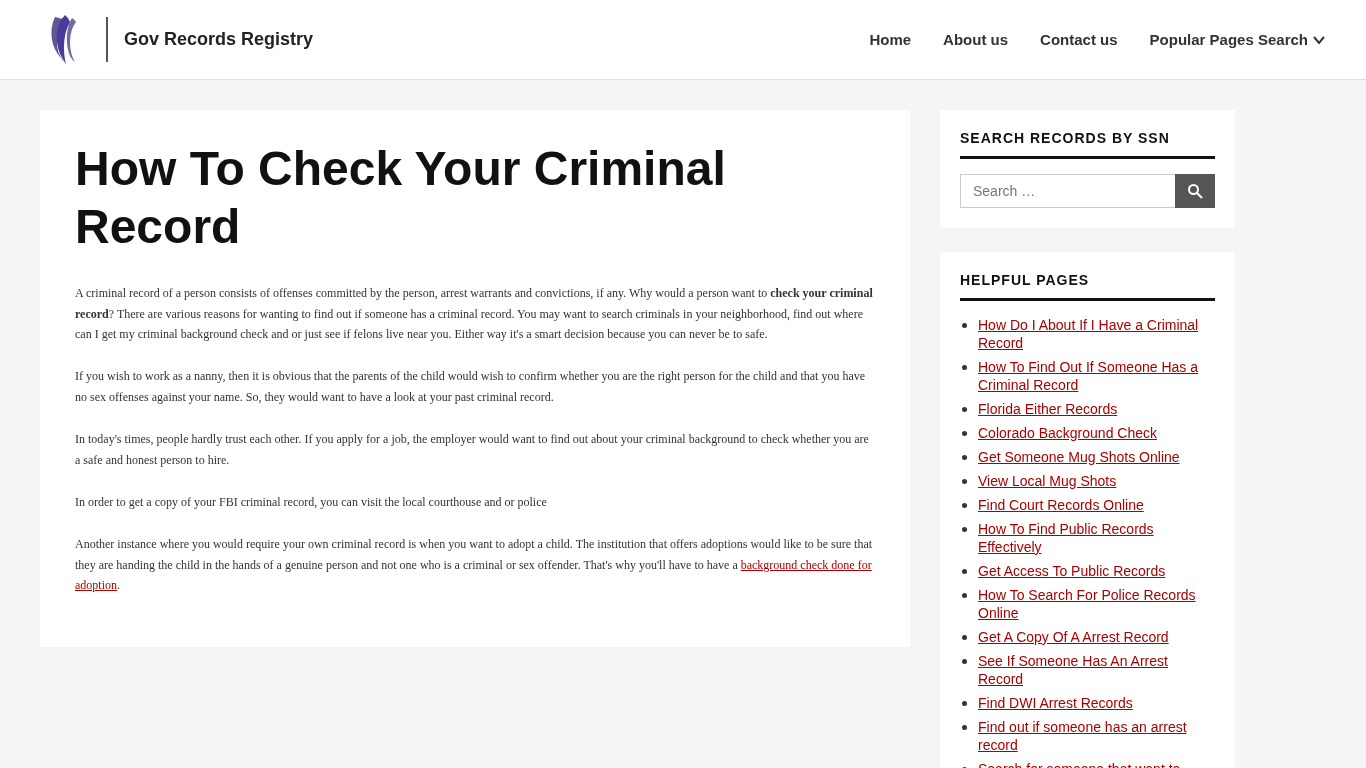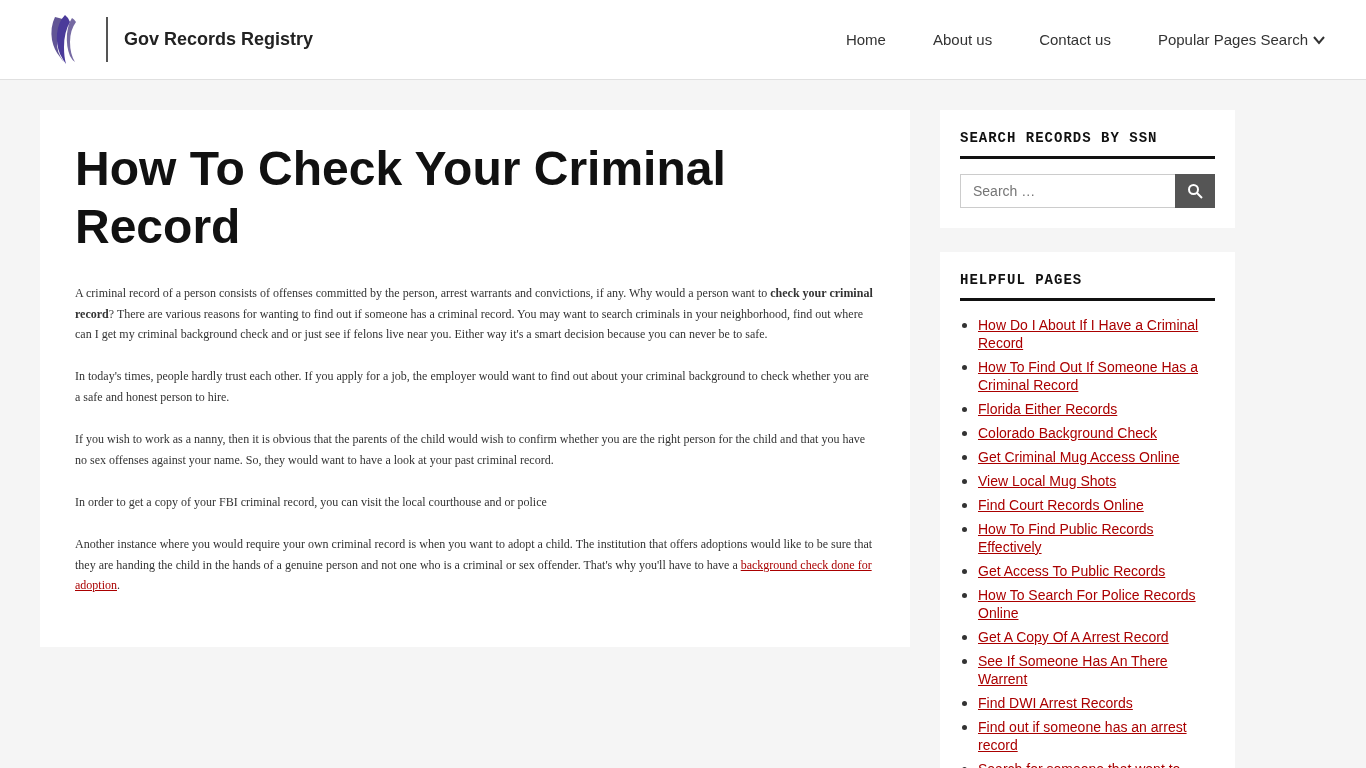--- a/index.html
+++ b/index.html
@@ -32,24 +32,25 @@
     }
     #logo-text {
       font-family: Arial, sans-serif;
       font-size: 18px;
       font-weight: bold;
       color: #222;
     }
     #nav {
       display: flex;
       align-items: center;
-      gap: 47px;
+      gap: 32px;
       font-family: Arial, sans-serif;
       font-size: 15px;
       color: #333;
+      font-weight: bold;
     }
     .nav-item {
       cursor: pointer;
       color: #333;
       text-decoration: none;
     }
     #popular-pages-nav {
       display: flex;
       align-items: center;
       gap: 4px;
@@ -98,21 +99,21 @@
       flex-shrink: 0;
     }
 
     
     .sidebar-widget {
       background: #fff;
       padding: 20px;
       margin-bottom: 24px;
     }
     .widget-title {
-      font-family: Liberation Mono, monospace;
+      font-family: Liberation Sans, sans-serif;
       font-size: 14px;
       font-weight: 900;
       letter-spacing: 1px;
       text-transform: uppercase;
       color: #111;
       border-bottom: 3px solid #111;
       padding-bottom: 10px;
       margin-bottom: 15px;
     }
     #search-row {
@@ -186,25 +187,25 @@
 <div id="page-wrapper">
 
   <main id="main-content">
     <h1 id="page-title">How To Check Your Criminal Record</h1>
 
     <p class="article-para">
       A criminal record of a person consists of offenses committed by the person, arrest warrants and convictions, if any. Why would a person want to <span class="bold-text">check your criminal record</span>? There are various reasons for wanting to find out if someone has a criminal record. You may want to search criminals in your neighborhood, find out where can I get my criminal background check and or just see if felons live near you. Either way it's a smart decision because you can never be to safe.
     </p>
 
     <p class="article-para">
+      If you wish to work as a nanny, then it is obvious that the parents of the child would wish to confirm whether you are the right person for the child and that you have no sex offenses against your name. So, they would want to have a look at your past criminal record.
+    </p>
+
+    <p class="article-para">
       In today's times, people hardly trust each other. If you apply for a job, the employer would want to find out about your criminal background to check whether you are a safe and honest person to hire.
-    </p>
-
-    <p class="article-para">
-      If you wish to work as a nanny, then it is obvious that the parents of the child would wish to confirm whether you are the right person for the child and that you have no sex offenses against your name. So, they would want to have a look at your past criminal record.
     </p>
 
     <p class="article-para">
       In order to get a copy of your FBI criminal record, you can visit the local courthouse and or police
     </p>
 
     <p class="article-para">
       Another instance where you would require your own criminal record is when you want to adopt a child. The institution that offers adoptions would like to be sure that they are handing the child in the hands of a genuine person and not one who is a criminal or sex offender. That's why you'll have to have a <a href="#">background check done for adoption</a>.
     </p>
   </main>
@@ -224,28 +225,28 @@
       </div>
     </div>
 
     <div class="sidebar-widget">
       <div class="widget-title">HELPFUL PAGES</div>
       <ul class="helpful-links-list">
         <li><a href="#">How Do I About If I Have a Criminal Record</a></li>
         <li><a href="#">How To Find Out If Someone Has a Criminal Record</a></li>
         <li><a href="#">Florida Either Records</a></li>
         <li><a href="#">Colorado Background Check</a></li>
-        <li><a href="#">Get Criminal Mug Access Online</a></li>
+        <li><a href="#">Get Someone Mug Shots Online</a></li>
         <li><a href="#">View Local Mug Shots</a></li>
         <li><a href="#">Find Court Records Online</a></li>
         <li><a href="#">How To Find Public Records Effectively</a></li>
         <li><a href="#">Get Access To Public Records</a></li>
         <li><a href="#">How To Search For Police Records Online</a></li>
         <li><a href="#">Get A Copy Of A Arrest Record</a></li>
-        <li><a href="#">See If Someone Has An There Warrent</a></li>
+        <li><a href="#">See If Someone Has An Arrest Record</a></li>
         <li><a href="#">Find DWI Arrest Records</a></li>
         <li><a href="#">Find out if someone has an arrest record</a></li>
         <li><a href="#">Search for someone that went to prison</a></li>
       </ul>
     </div>
 
   </aside>
 </div>
 
 </body></html>

